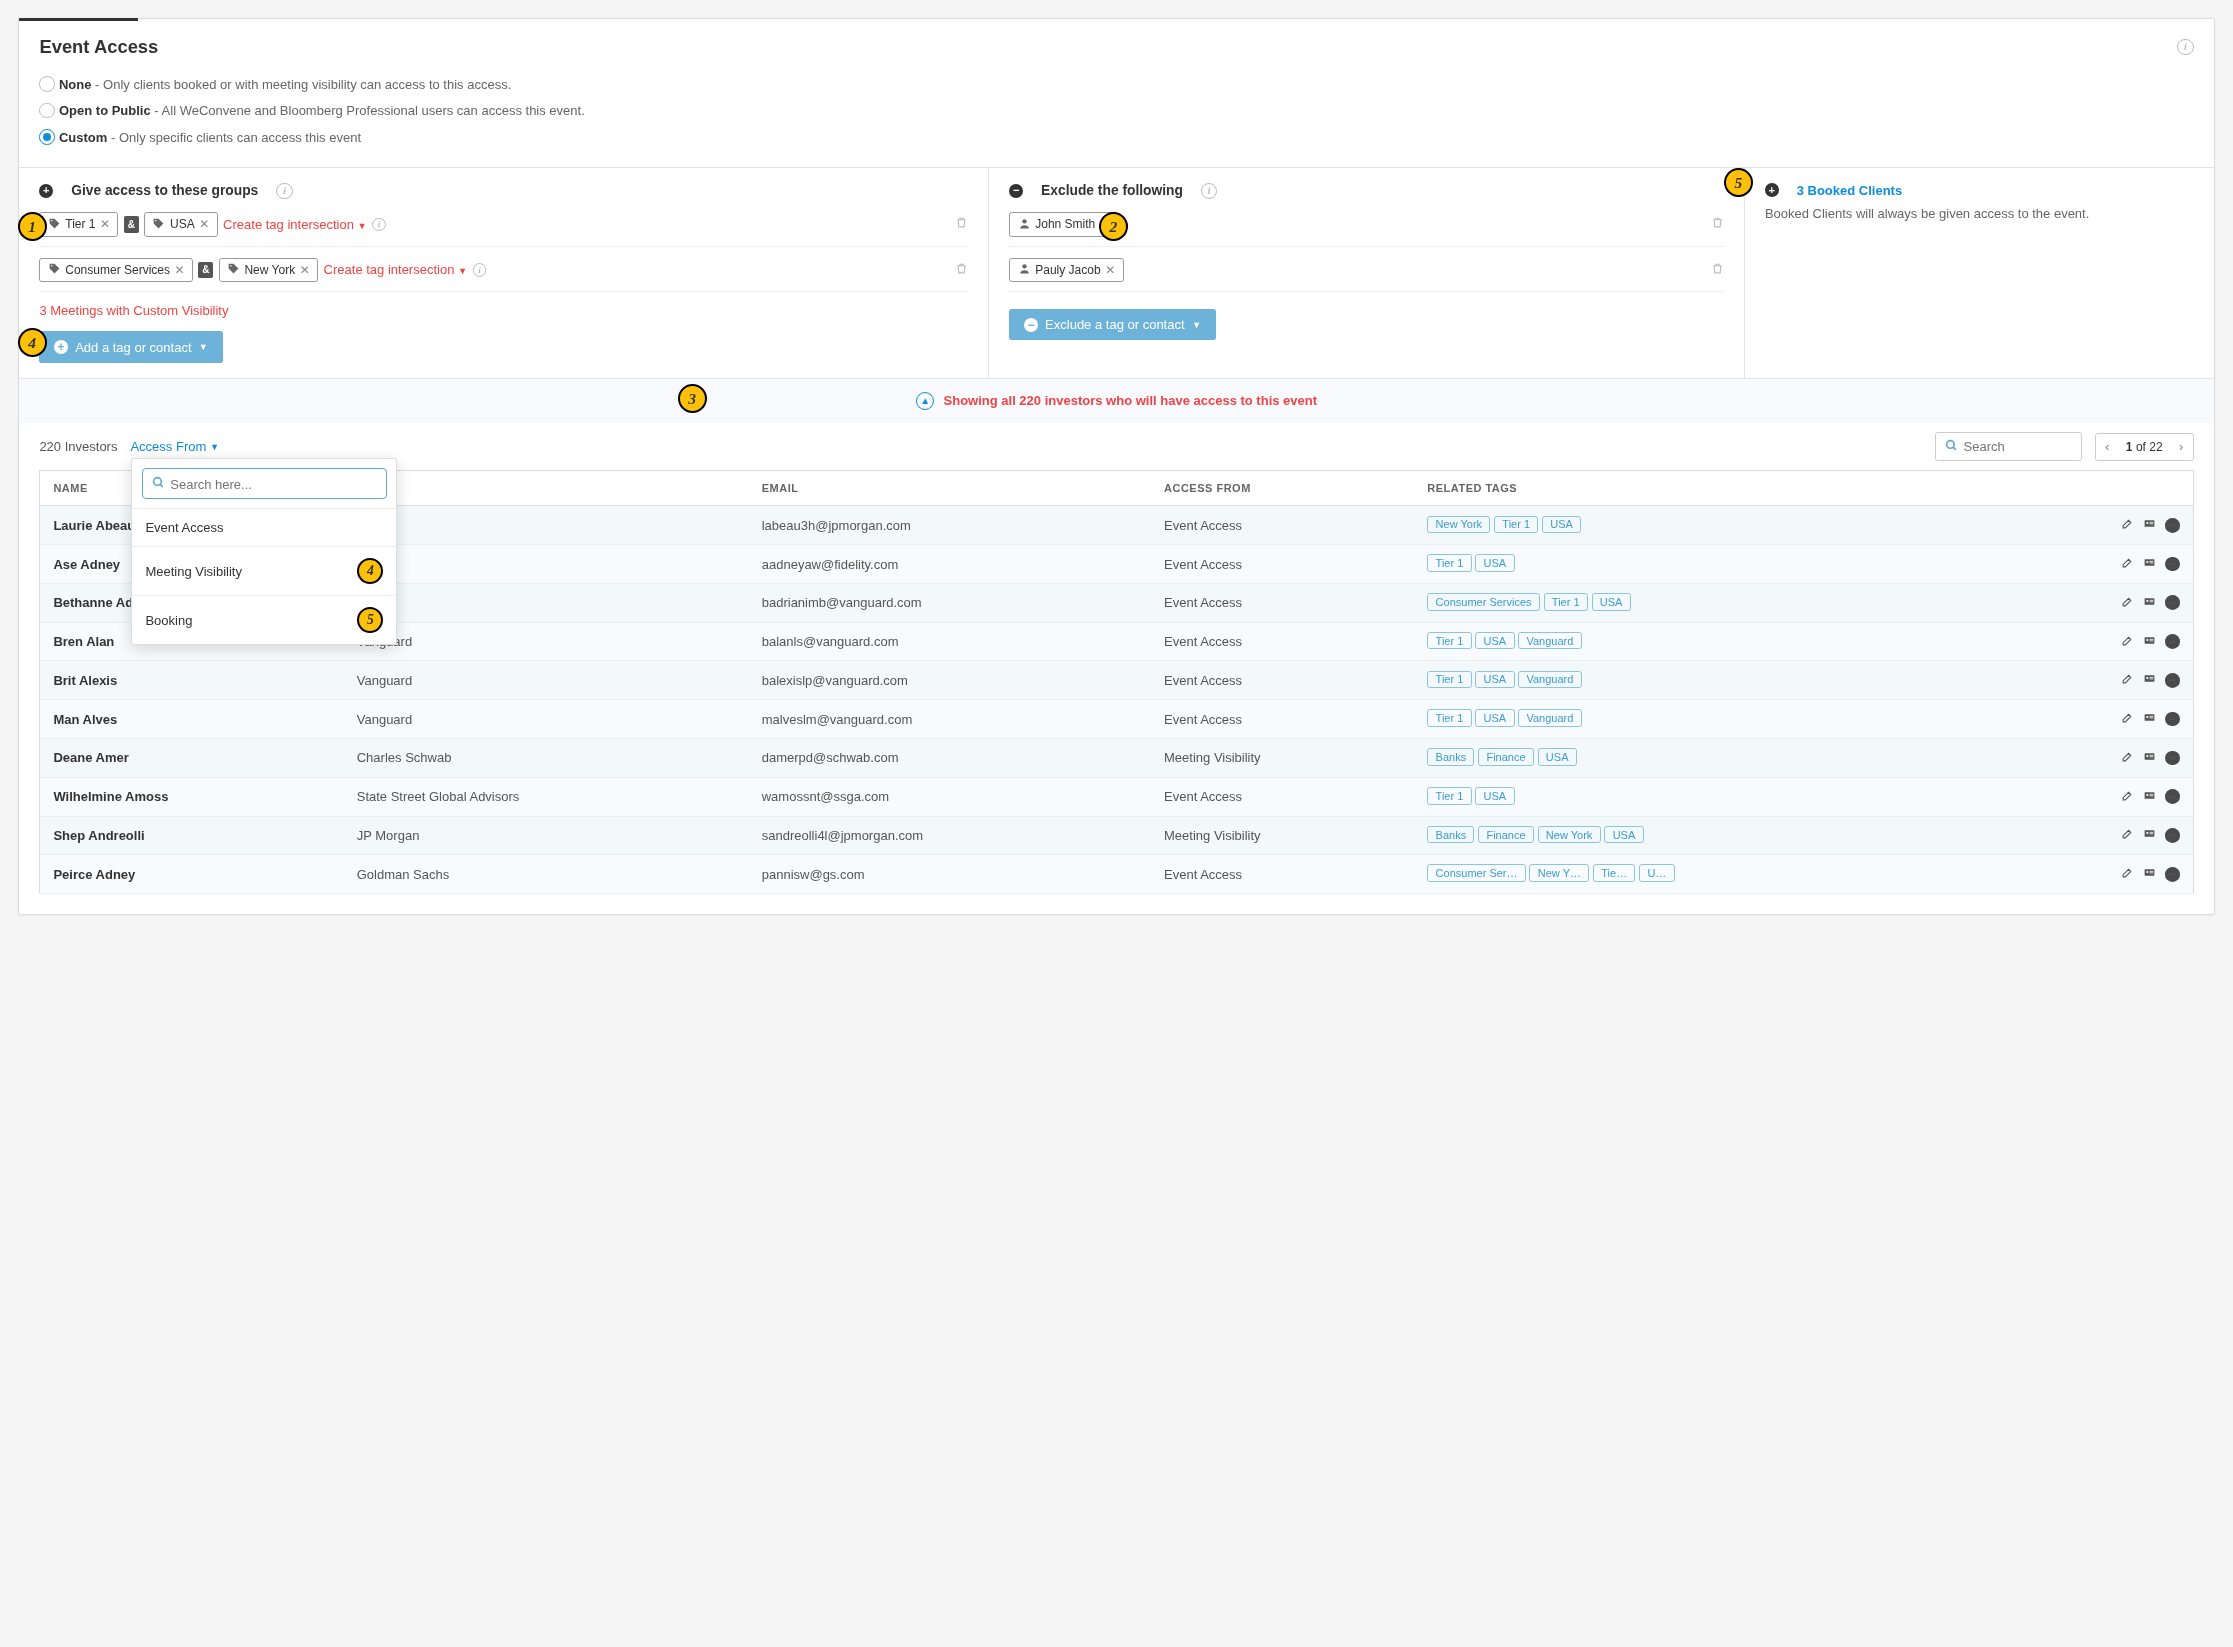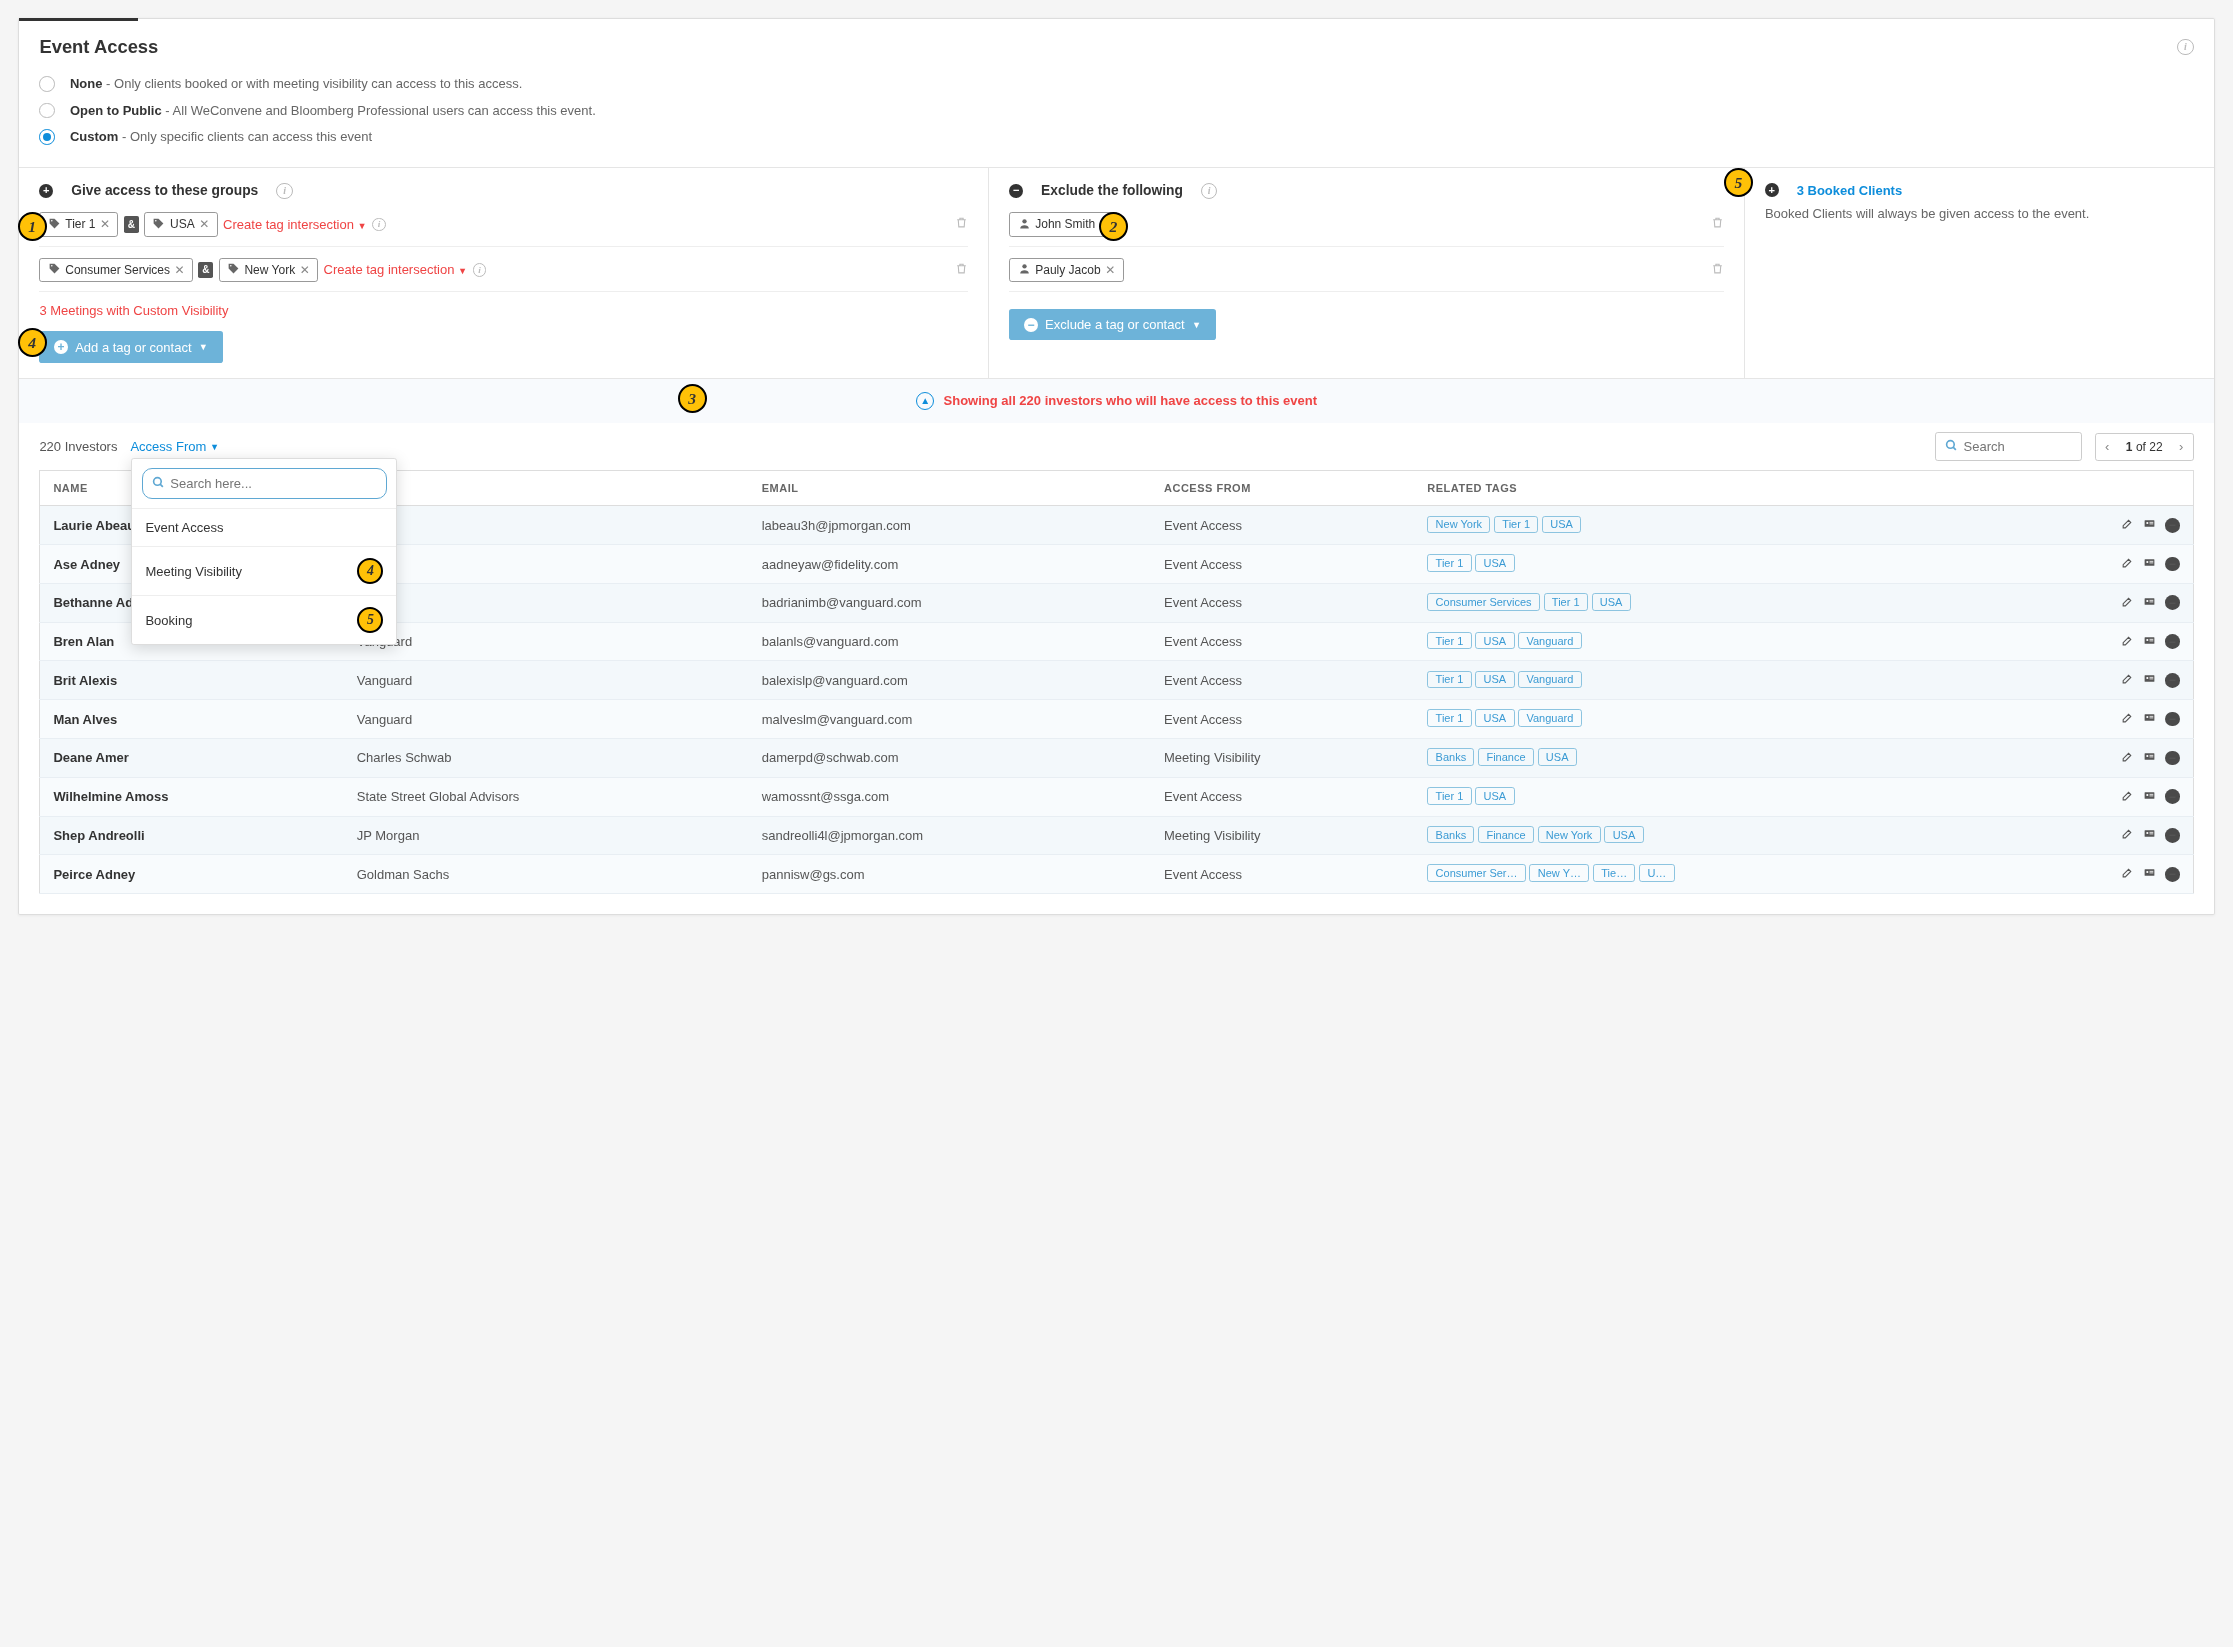--- a/index.html
+++ b/index.html
@@ -48,22 +48,22 @@
   color: #bbb;
   font-weight: bold;
   font-style: italic;
   font-family: serif;
 }
 .radio-group {
   padding: 3.7px 20px 16.5px;
 }
 .radio-row {
   display: flex;
-  align-items: flex-start;
-  gap: 15px;
+  align-items: center;
+  gap: 4px;
   padding: 5.5px 0;
 }
 .radio {
   width: 15.6px;
   height: 15.6px;
   border: 1.8px solid #bbb;
   border-radius: 50%;
   display: inline-flex;
   align-items: center;
   justify-content: center;
@@ -303,24 +303,24 @@
   background: #fff;
   border: 0.9px solid #ddd;
   box-shadow: 0 3.7px 14.7px rgba(0,0,0,0.15);
   border-radius: 2.8px;
   width: 266px;
   z-index: 15;
 }
 .dropdown-panel .dd-search {
   margin: 9.2px;
   border: 0.9px solid #5fa8d3;
-  border-radius: 10px;
+  border-radius: 4px;
   padding: 6.4px 9.2px;
   display: flex;
-  align-items: center;
+  align-items: flex-end;
   gap: 5.5px;
 }
 .dropdown-panel .dd-search input { border: none; outline: none; width: 100%; font-size: 13px; }
 .dropdown-panel .dd-item {
   padding: 11px 13px;
   border-top: 0.9px solid #eee;
   display: flex;
   align-items: center;
   justify-content: space-between;
 }

